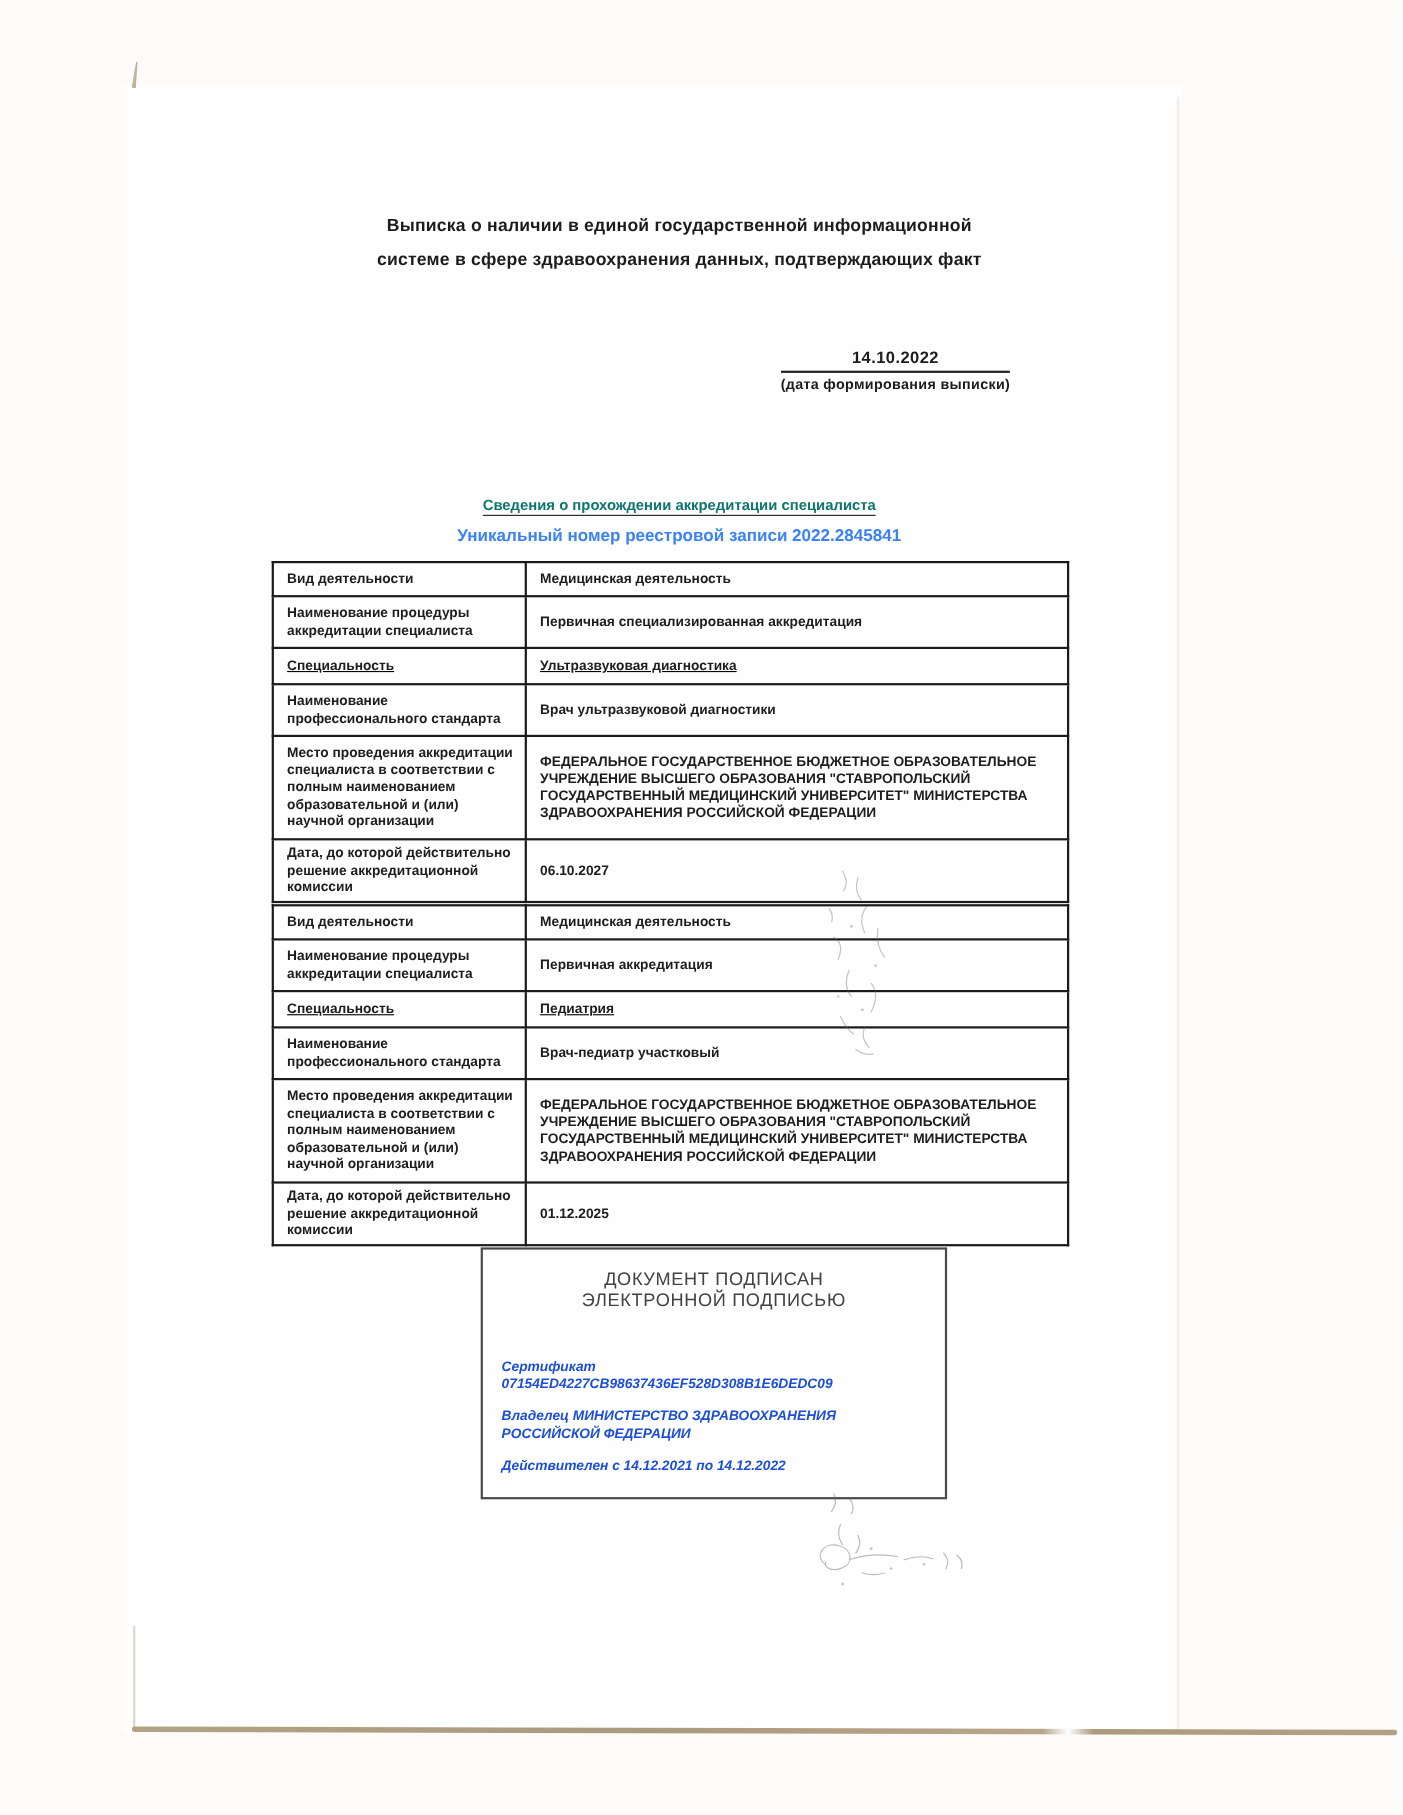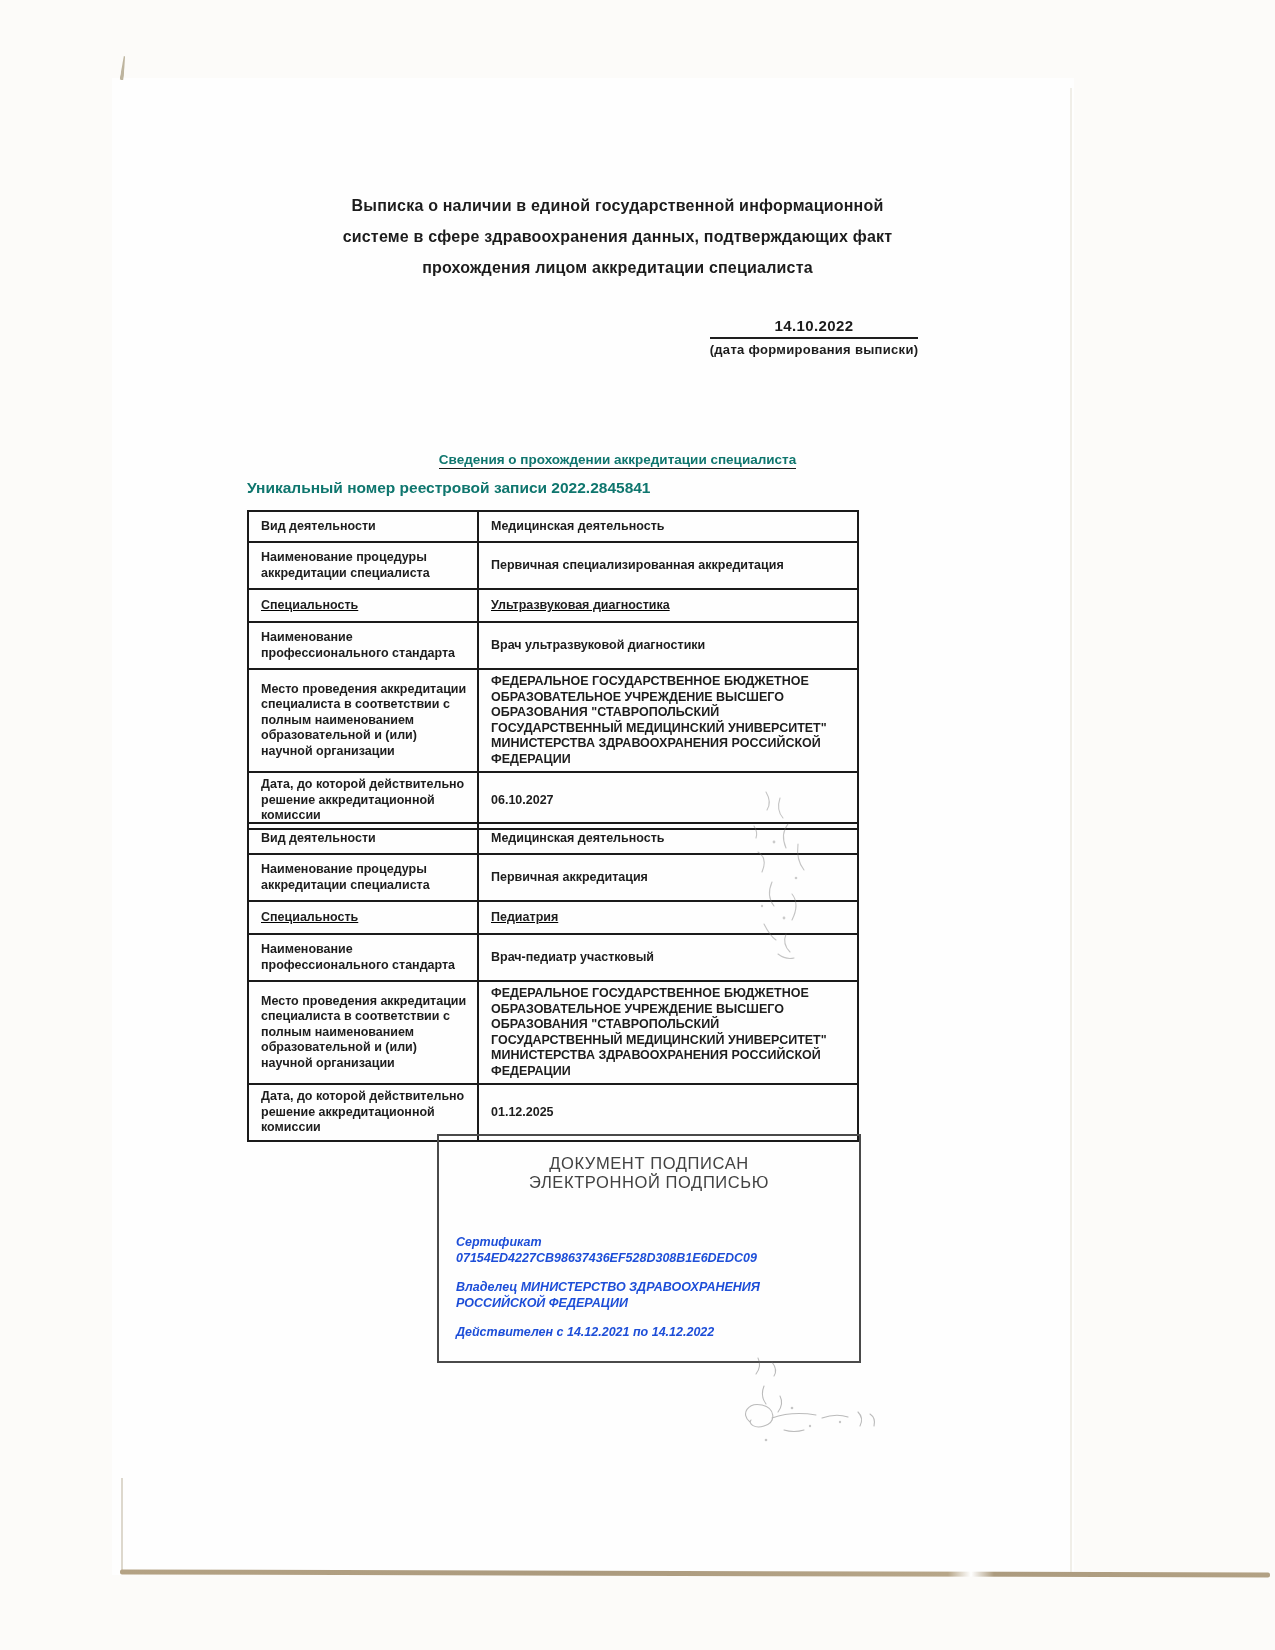--- a/index.html
+++ b/index.html
@@ -80,27 +80,28 @@
     position: absolute;
     left: 247px; top: 452px; width: 741px;
     text-align: center;
     font-size: 13.5px; font-weight: bold;
     color: #0f766e;
   }
   .section-heading span { border-bottom: 1.8px solid #1c1c1c; padding-bottom: 1px; }
   .registry-number {
     position: absolute;
     left: 247px; top: 479px; width: 741px;
+    text-align: center;
     font-size: 15.5px; font-weight: bold;
-    color: #0f766e;
+    color: #3b82f6;
   }
   table.acc {
     position: absolute;
     left: 247px;
-    width: 612px;
+    width: 725px;
     border-collapse: collapse;
   }
   table.t1 { top: 510px; }
   table.t2 { top: 822px; }
   table.acc td {
     border: 2.2px solid #1a1a1a;
     font-size: 12.5px;
     font-weight: bold;
     color: #1d1d1d;
     line-height: 15.5px;
@@ -146,21 +147,20 @@
 
 <div class="scan">
   <div class="paper"></div>
   <div class="right-edge"></div>
   <div class="left-edge"></div>
   <div class="corner-mark"></div>
 
   <div class="doc-title">
     <div>Выписка о наличии в единой государственной информационной</div>
     <div>системе в сфере здравоохранения данных, подтверждающих факт</div>
-    <div>прохождения лицом аккредитации специалиста</div>
   </div>
 
   <div class="date-block">
     <div class="date-value">14.10.2022</div>
     <div class="date-rule"></div>
     <div class="date-caption">(дата формирования выписки)</div>
   </div>
 
 
   <div class="section-heading">

